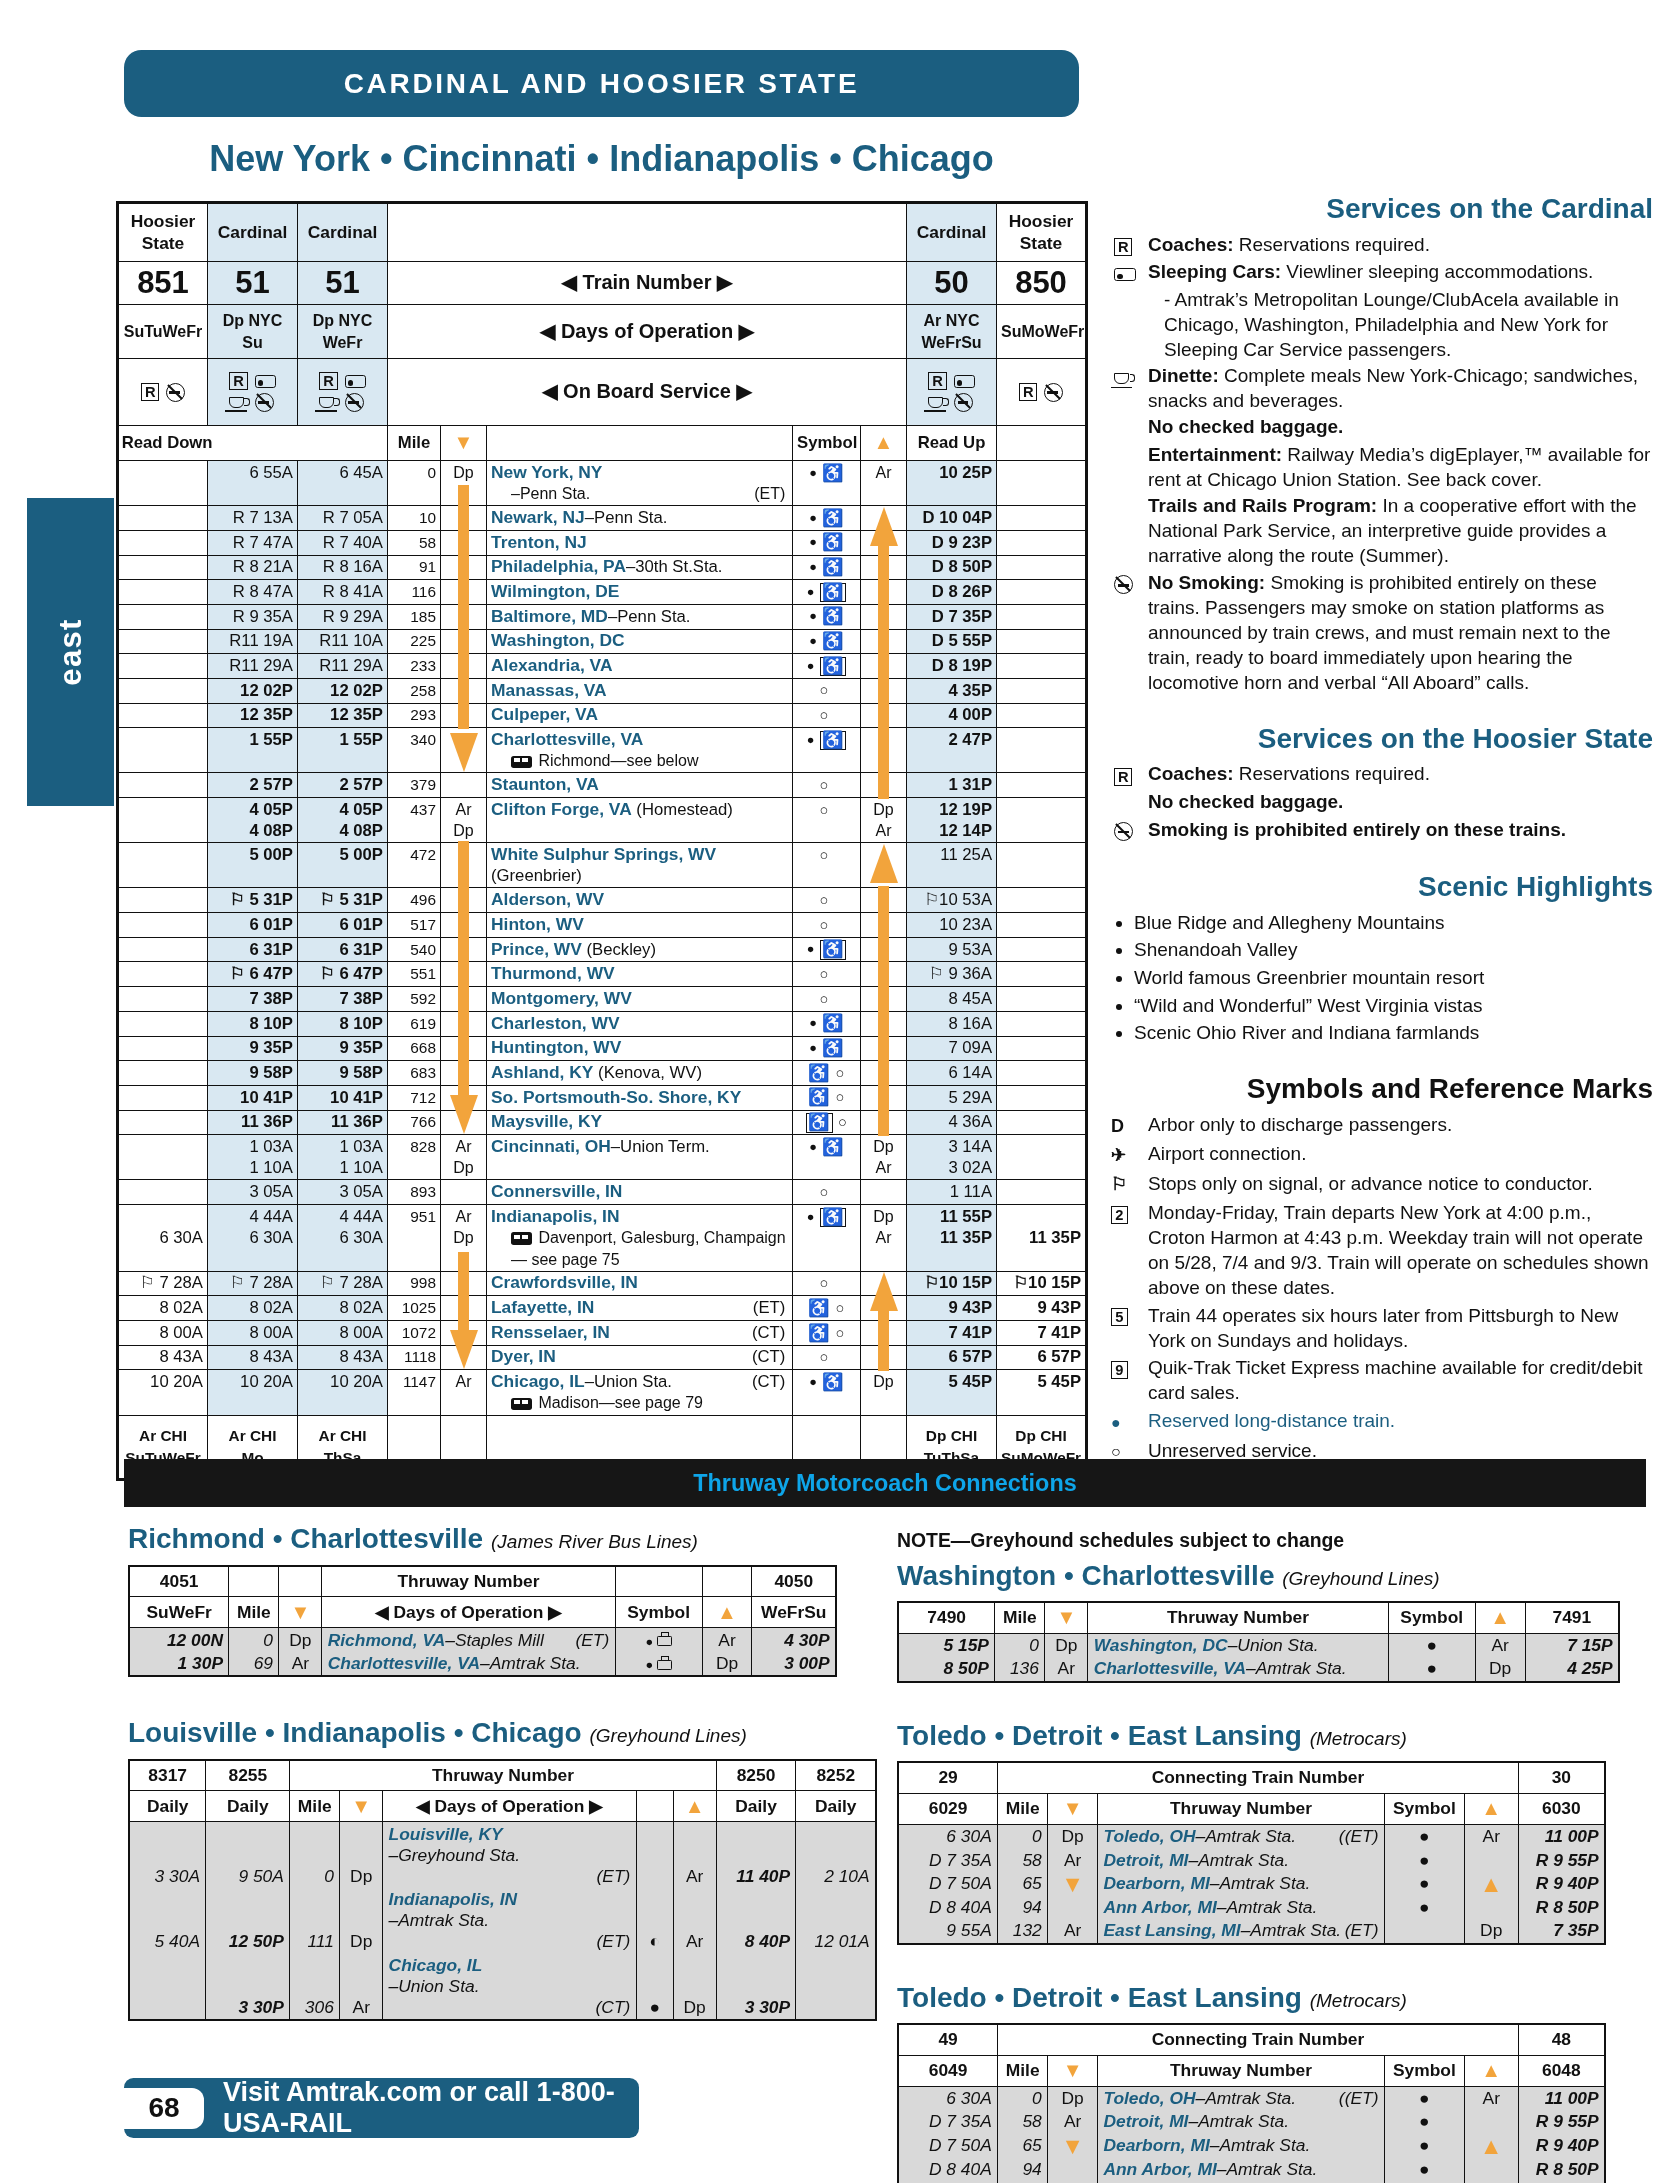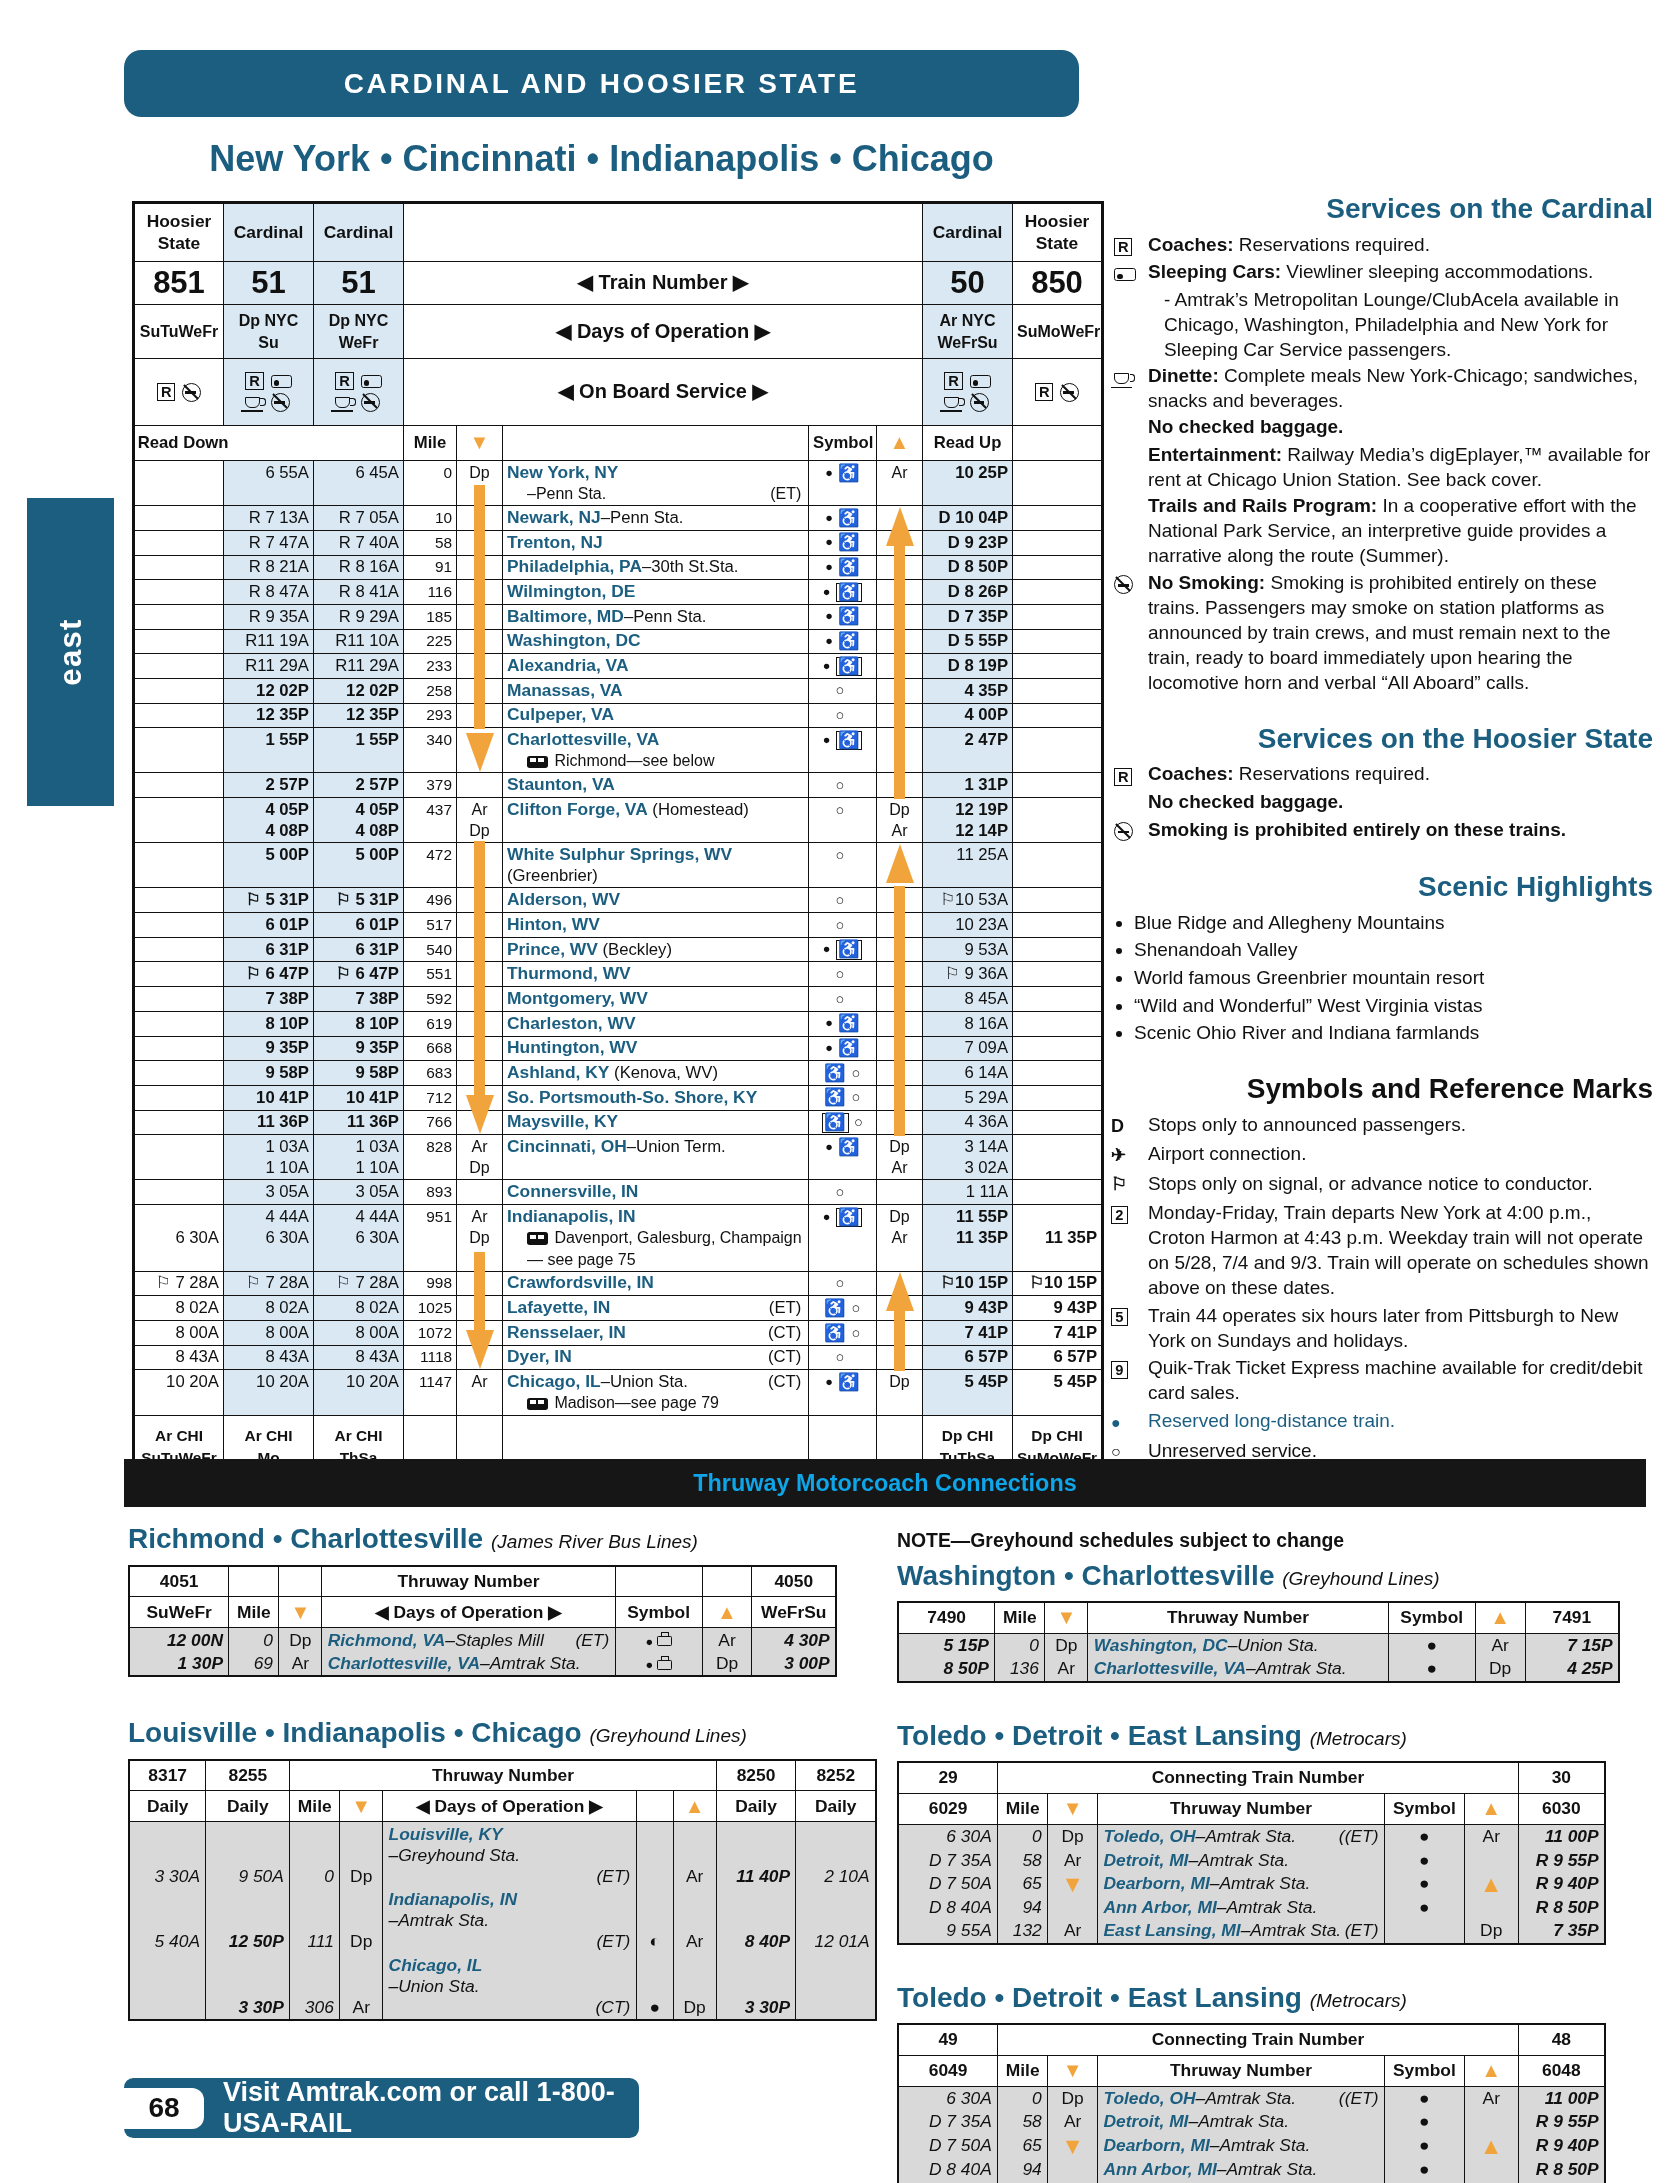--- a/index.html
+++ b/index.html
@@ -13,21 +13,21 @@
 .banner span{color:#fff;font-weight:bold;font-size:28px;letter-spacing:2.7px;}
 .bigtitle{position:absolute;left:124px;top:138px;width:955px;text-align:center;
  color:var(--blue);font-weight:bold;font-size:36px;}
 
 
 .east-tab{position:absolute;left:27px;top:498px;width:87px;height:308px;background:var(--blue);
  display:flex;align-items:center;justify-content:center;}
 .east-tab span{transform:rotate(-90deg);color:#fff;font-weight:bold;font-size:31px;letter-spacing:1.3px;}
 
 
-.mt{position:absolute;left:132px;top:201px;border-collapse:collapse;table-layout:fixed;width:968px;
+.mt{position:absolute;left:116px;top:201px;border-collapse:collapse;table-layout:fixed;width:968px;
  font-size:16.7px;line-height:21.4px;border:3.3px solid var(--ink);padding-left:38px;}
 .mt td{border:1.7px solid var(--ink);padding:0.7px 4px;vertical-align:top;}
 .sh{background:var(--lblue);}
 .hA td{height:59px;text-align:center;font-weight:bold;font-size:17.4px;white-space:pre-line;vertical-align:middle;}
 .hB td{height:43px;text-align:center;font-weight:bold;font-size:31px;vertical-align:middle;}
 .hB .hlab{font-size:20px;}
 .hC td{height:54px;text-align:center;font-weight:bold;font-size:16px;white-space:pre-line;vertical-align:middle;}
 .hC .hlab{font-size:20px;}
 .hD td{height:67px;text-align:center;vertical-align:middle;}
 .hD .hlab{font-weight:bold;font-size:20px;}
@@ -860,21 +860,21 @@
         <li>World famous Greenbrier mountain resort</li>
         <li>“Wild and Wonderful” West Virginia vistas</li>
         <li>Scenic Ohio River and Indiana farmlands</li>
       </ul>
 
     <div class="rc-h black">Symbols and Reference Marks</div>
     <div>
 
         <div class="ref-item">
           <span class="ref-mark"><i class="mk">D</i></span>
-          <span class="ref-text">Stops only to announced passengers.</span>
+          <span class="ref-text">Arbor only to discharge passengers.</span>
         </div>
 
         <div class="ref-item">
           <span class="ref-mark"><i class="mk">✈</i></span>
           <span class="ref-text">Airport connection.</span>
         </div>
 
         <div class="ref-item">
           <span class="ref-mark"><i class="mk">⚐</i></span>
           <span class="ref-text">Stops only on signal, or advance notice to conductor.</span>

